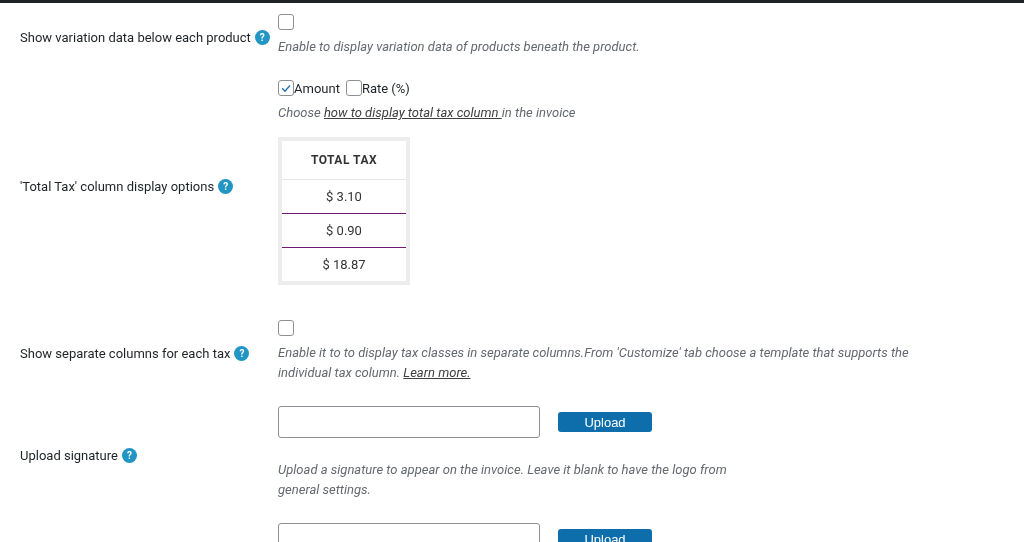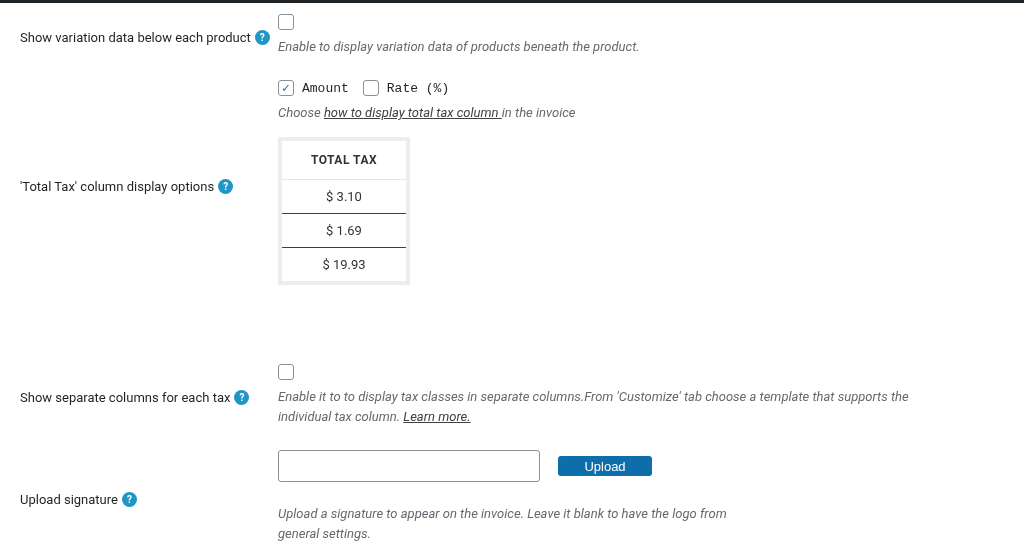--- a/index.html
+++ b/index.html
@@ -71,22 +71,21 @@
     .description {
       font-style: italic;
       color: #646970;
       font-size: 13px;
       margin-top: 7px;
       line-height: 1.5;
     }
     .inline-options {
       display: flex;
       align-items: center;
-      gap: 8px;
-      font-family: Liberation Mono, monospace;
+      gap: 0;
     }
     .inline-options label {
       font-size: 13px;
       color: #1d2327;
       margin-right: 6px;
     }
     .link {
       color: #404040;
       text-decoration: underline;
     }
@@ -137,21 +136,21 @@
       background: #0d6eab;
       color: #fff;
       border: none;
       border-radius: 3px;
       padding: 0 20px;
       height: 20px;
       font-size: 13px;
       cursor: pointer;
       min-width: 94px;
     }
-    .spacer-lg { margin-top: 76px; }
+    .spacer-lg { margin-top: 32px; }
   </style>
 </head>
 <body>
 
 <div class="form-table">
 
   <div class="form-row">
     <div class="form-label">
       <span>Show variation data below each product</span>
       <span class="help-icon">?</span>
@@ -182,24 +181,24 @@
           <thead>
               <tr>
                 <th>TOTAL TAX</th>
               </tr>
             </thead>
           <tbody>
             <tr>
                 <td>$ 3.10</td>
               </tr>
             <tr>
-                <td>$ 1.69</td>
+                <td>$ 0.90</td>
               </tr>
             <tr>
-                <td>$ 19.93</td>
+                <td>$ 18.87</td>
               </tr>
           </tbody>
         </table>
       </div>
     </div>
   </div>
 
   <div class="form-row spacer-lg">
     <div class="form-label">
       <span>Show separate columns for each tax</span>

